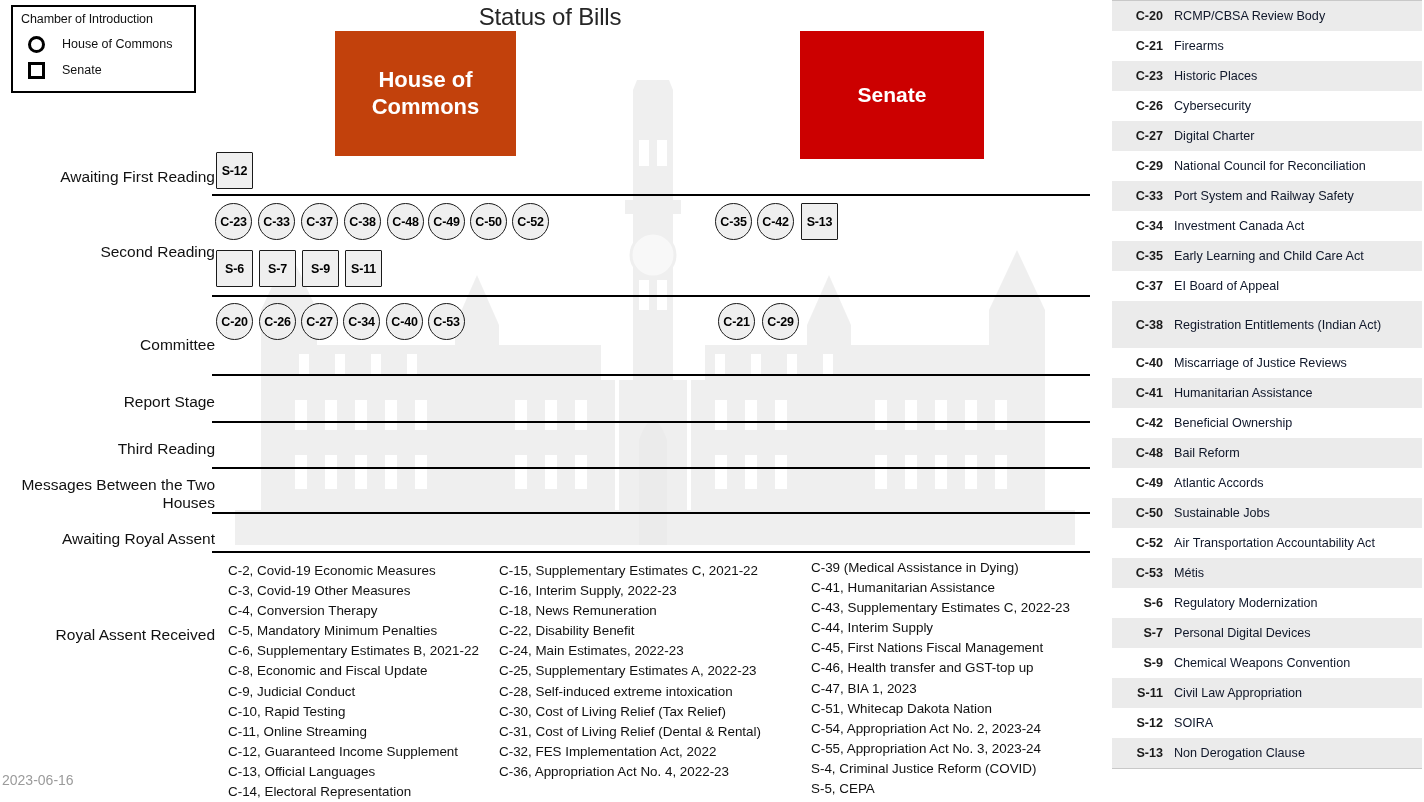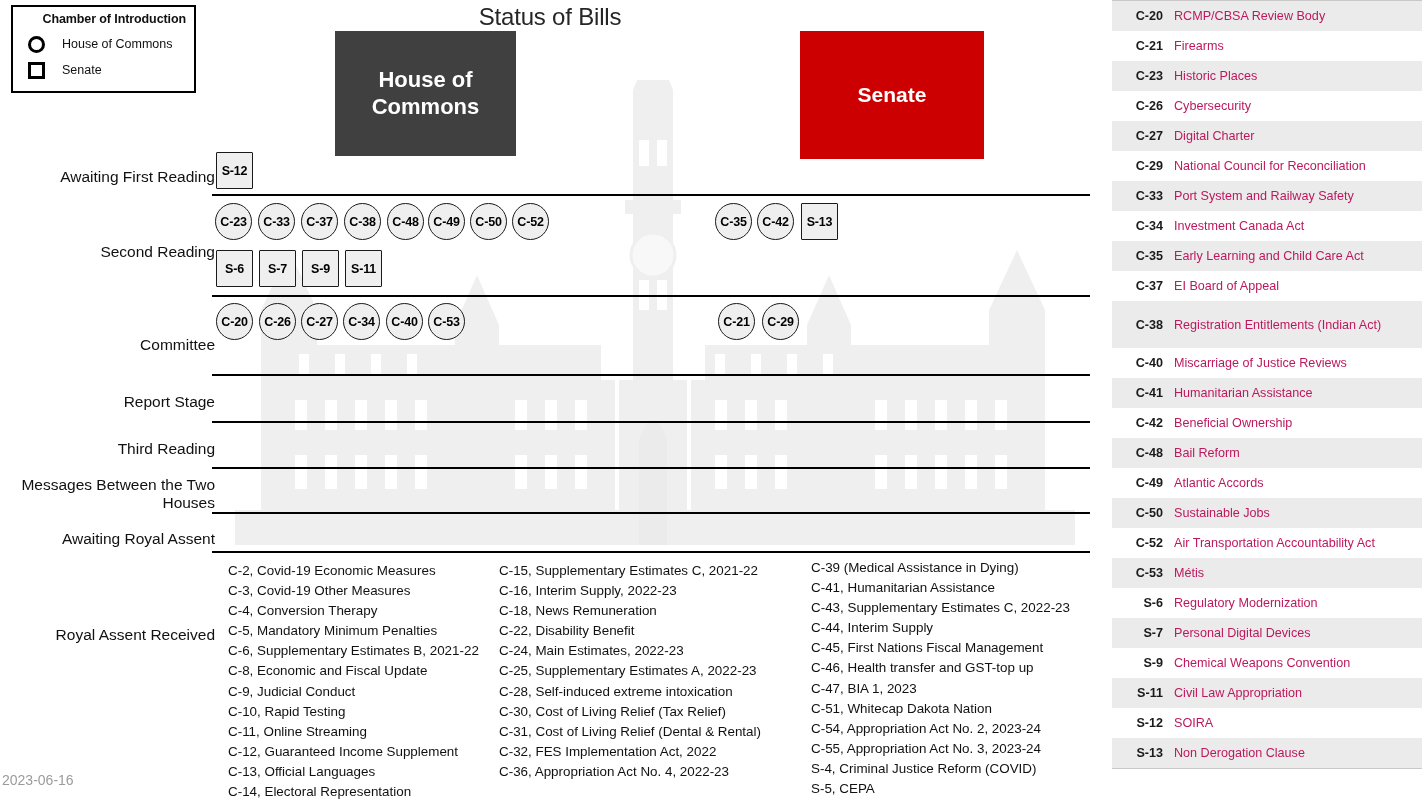--- a/index.html
+++ b/index.html
@@ -15,21 +15,21 @@
     opacity:.13;pointer-events:none;z-index:0;
   }
   #watermark svg{width:100%;height:100%;display:block;}
 
   
   #legend{
     position:absolute;left:11px;top:5px;width:185px;height:88px;
     border:2px solid #000;background:#fff;z-index:6;box-sizing:border-box;
     padding:5px 8px 4px 8px;
   }
-  #legend .lg-title{font-size:12.5px;font-weight:bold;text-align:right;letter-spacing:-.1px;margin-bottom:5px;}
+  #legend .lg-title{font-size:12.5px;font-weight:normal;text-align:left;letter-spacing:-.1px;margin-bottom:5px;}
   #legend .lg-row{display:flex;align-items:center;height:26px;}
   #legend .lg-sym{width:34px;display:flex;justify-content:flex-start;padding-left:7px;}
   .sym-circle{width:17px;height:17px;border:3px solid #000;border-radius:50%;box-sizing:border-box;}
   .sym-square{width:17px;height:17px;border:3px solid #000;box-sizing:border-box;}
   #legend .lg-label{font-size:12.5px;}
 
   
   #title{
     position:absolute;left:0;top:0;width:1100px;text-align:center;
     font-size:24px;color:#262626;letter-spacing:-.2px;padding-top:3px;z-index:5;
@@ -73,21 +73,21 @@
   
   #datestamp{position:absolute;left:2px;top:772px;font-size:14px;color:#9b9b9b;z-index:5;}
 
   
   #sidebar{position:absolute;left:1112px;top:0px;width:310px;z-index:6;
            border-top:1.5px solid #c8c8c8;border-bottom:1.5px solid #c8c8c8;}
   #sidebar .sb-row{display:flex;align-items:center;min-height:30px;font-size:12.6px;}
   #sidebar .sb-row.alt{background:#ebebeb;}
   #sidebar .sb-row.tall{min-height:47px;}
   #sidebar .sb-num{width:62px;text-align:right;padding-right:11px;font-weight:bold;box-sizing:border-box;color:#1a1a1a;}
-  #sidebar .sb-name{flex:1;color:#be185d;}
+  #sidebar .sb-name{flex:1;color:#0f172a;}
 </style>
 </head>
 <body>
 
 <div id="watermark">
   <svg viewBox="0 0 875 465" preserveAspectRatio="none">
     <g fill="#8a8a8a">
 
       <rect x="418" y="10" width="40" height="300"></rect>
       <polygon points="418,10 438,-40 458,10"></polygon>
@@ -175,21 +175,21 @@
     <span class="lg-label">House of Commons</span>
   </div>
   <div class="lg-row">
     <span class="lg-sym">
         <span class="sym-square"></span>
       </span>
     <span class="lg-label">Senate</span>
   </div>
 </div>
 
-<div class="banner" id="banner-hoc" style="background: #404040;">
+<div class="banner" id="banner-hoc" style="background: #c2410c;">
   <span>
     <span>House of</span><br>
     <span>Commons</span>
   </span>
 </div>
 <div class="banner" id="banner-sen" style="background: rgb(204, 0, 0);">
   <span>Senate</span>
 </div>
 
 <div id="stages">

